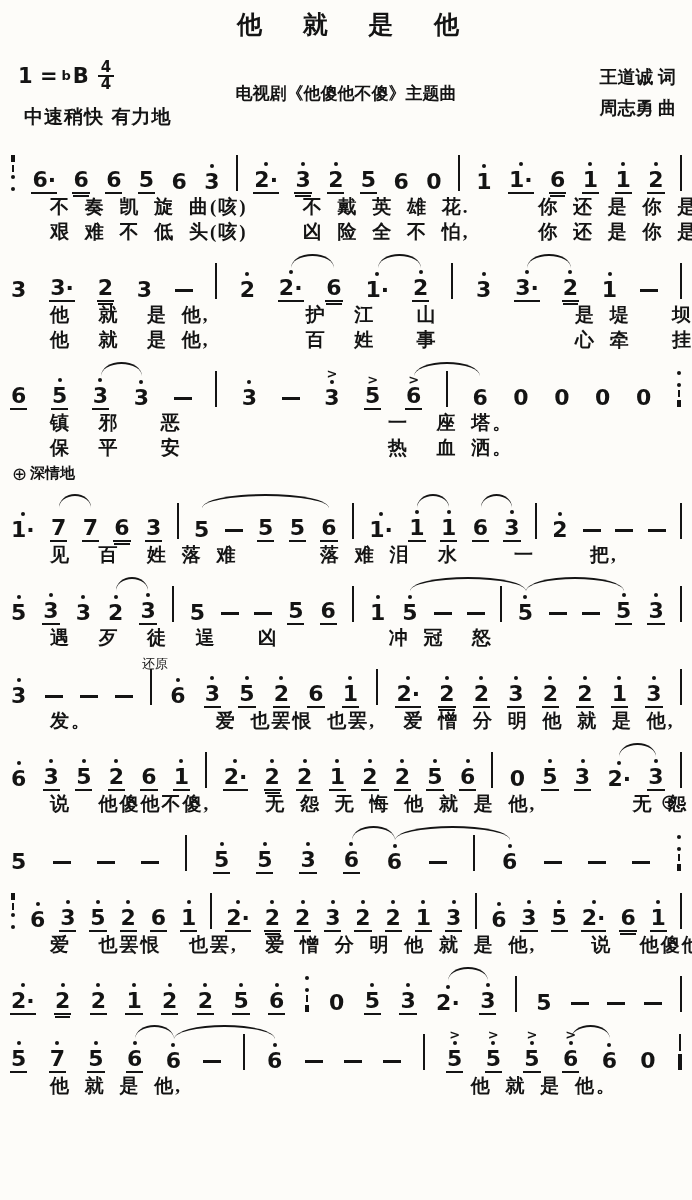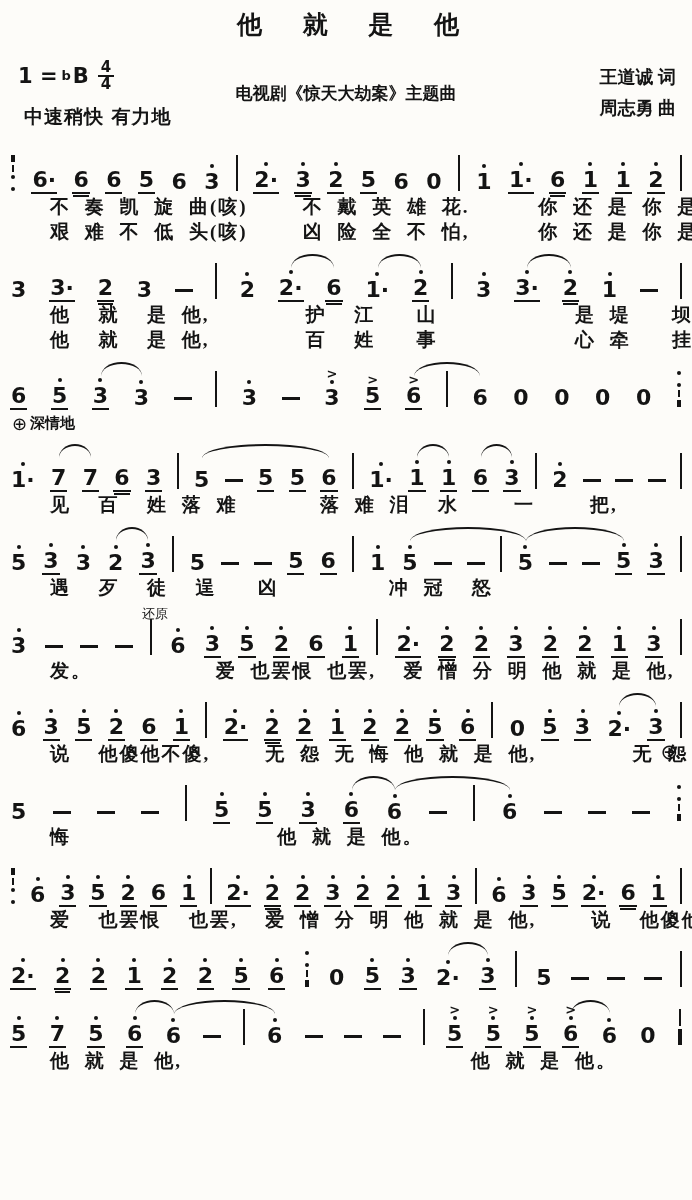--- a/index.html
+++ b/index.html
@@ -62,21 +62,21 @@
     <div class="title">他 就 是 他</div>
     <div class="keysig">
       <span>1 =</span>
       <sup>b</sup>
       <span>B</span>
       <span class="frac">
         <span class="n">4</span>
         <span class="d">4</span>
       </span>
     </div>
-    <div class="subtitle">电视剧《惊天大劫案》主题曲</div>
+    <div class="subtitle">电视剧《他傻他不傻》主题曲</div>
     <div class="credits">
       <div>王道诚 词</div>
       <div>周志勇 曲</div>
     </div>
     <div class="tempo">中速稍快 有力地</div>
   </div>
   <div class="score">
       <div class="system">
         <div class="notes">
           <span class="tk bar">
@@ -371,20 +371,22 @@
             <span class="bdots">
               <span class="bd"></span>
               <span class="bd"></span>
             </span>
             <span class="bl"></span>
             <span class="bl bt"></span>
           </span>
           <span class="arc" style="left: 90.5px; width: 41px;"></span>
           <span class="arc" style="left: 403.5px; width: 66px;"></span>
         </div>
+        <div class="lyrics">镇  邪   恶               一  座 塔。</div>
+        <div class="lyrics">保  平   安               热  血 洒。</div>
         <div class="after-mark">
           <span class="coda">⊕</span>
           <span>深情地</span>
         </div>
       </div>
       <div class="system">
         <div class="notes">
           <span class="tk note">
             <span class="top">
               <span class="odot"></span>
@@ -929,21 +931,20 @@
             <span class="bdots">
               <span class="bd"></span>
               <span class="bd"></span>
             </span>
             <span class="bl"></span>
             <span class="bl bt"></span>
           </span>
           <span class="arc" style="left: 341.5px; width: 43px;"></span>
           <span class="arc" style="left: 384.5px; width: 115px;"></span>
         </div>
-        <div class="lyrics">悔               他 就 是 他。</div>
       </div>
       <div class="system">
         <div class="notes">
           <span class="tk bar">
             <span class="bl bt"></span>
             <span class="bl"></span>
             <span class="bdots">
               <span class="bd"></span>
               <span class="bd"></span>
             </span>

